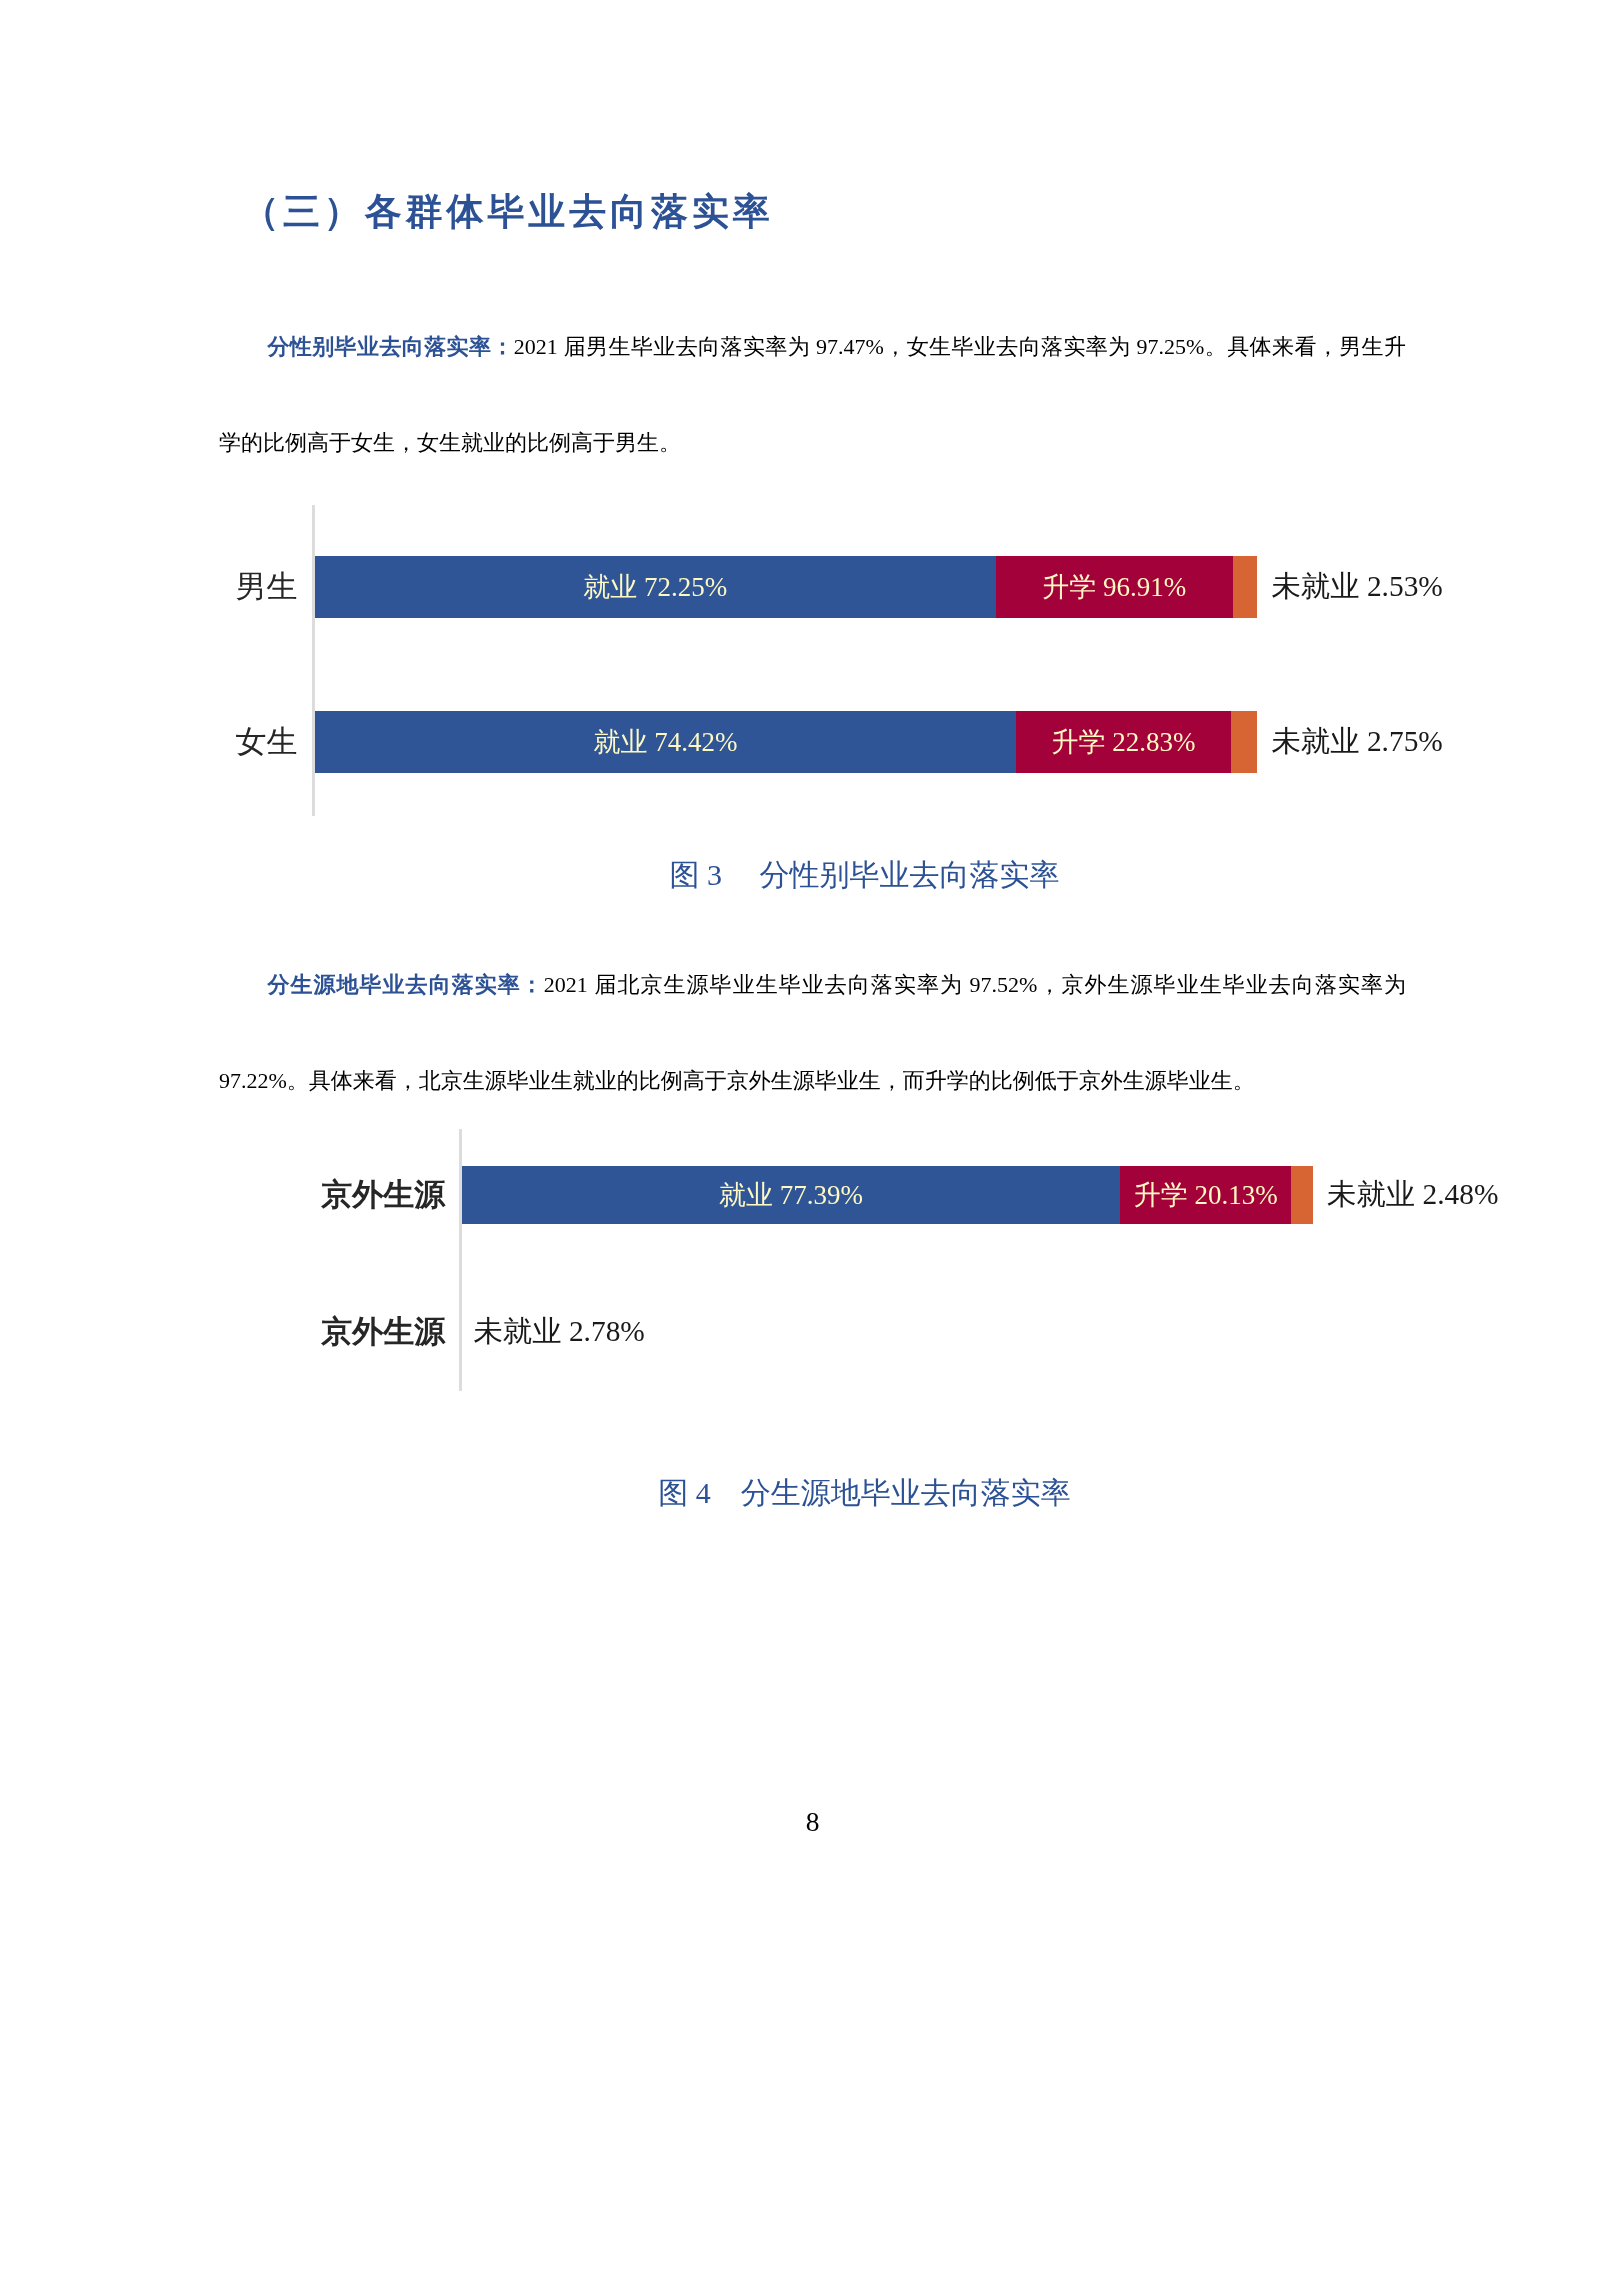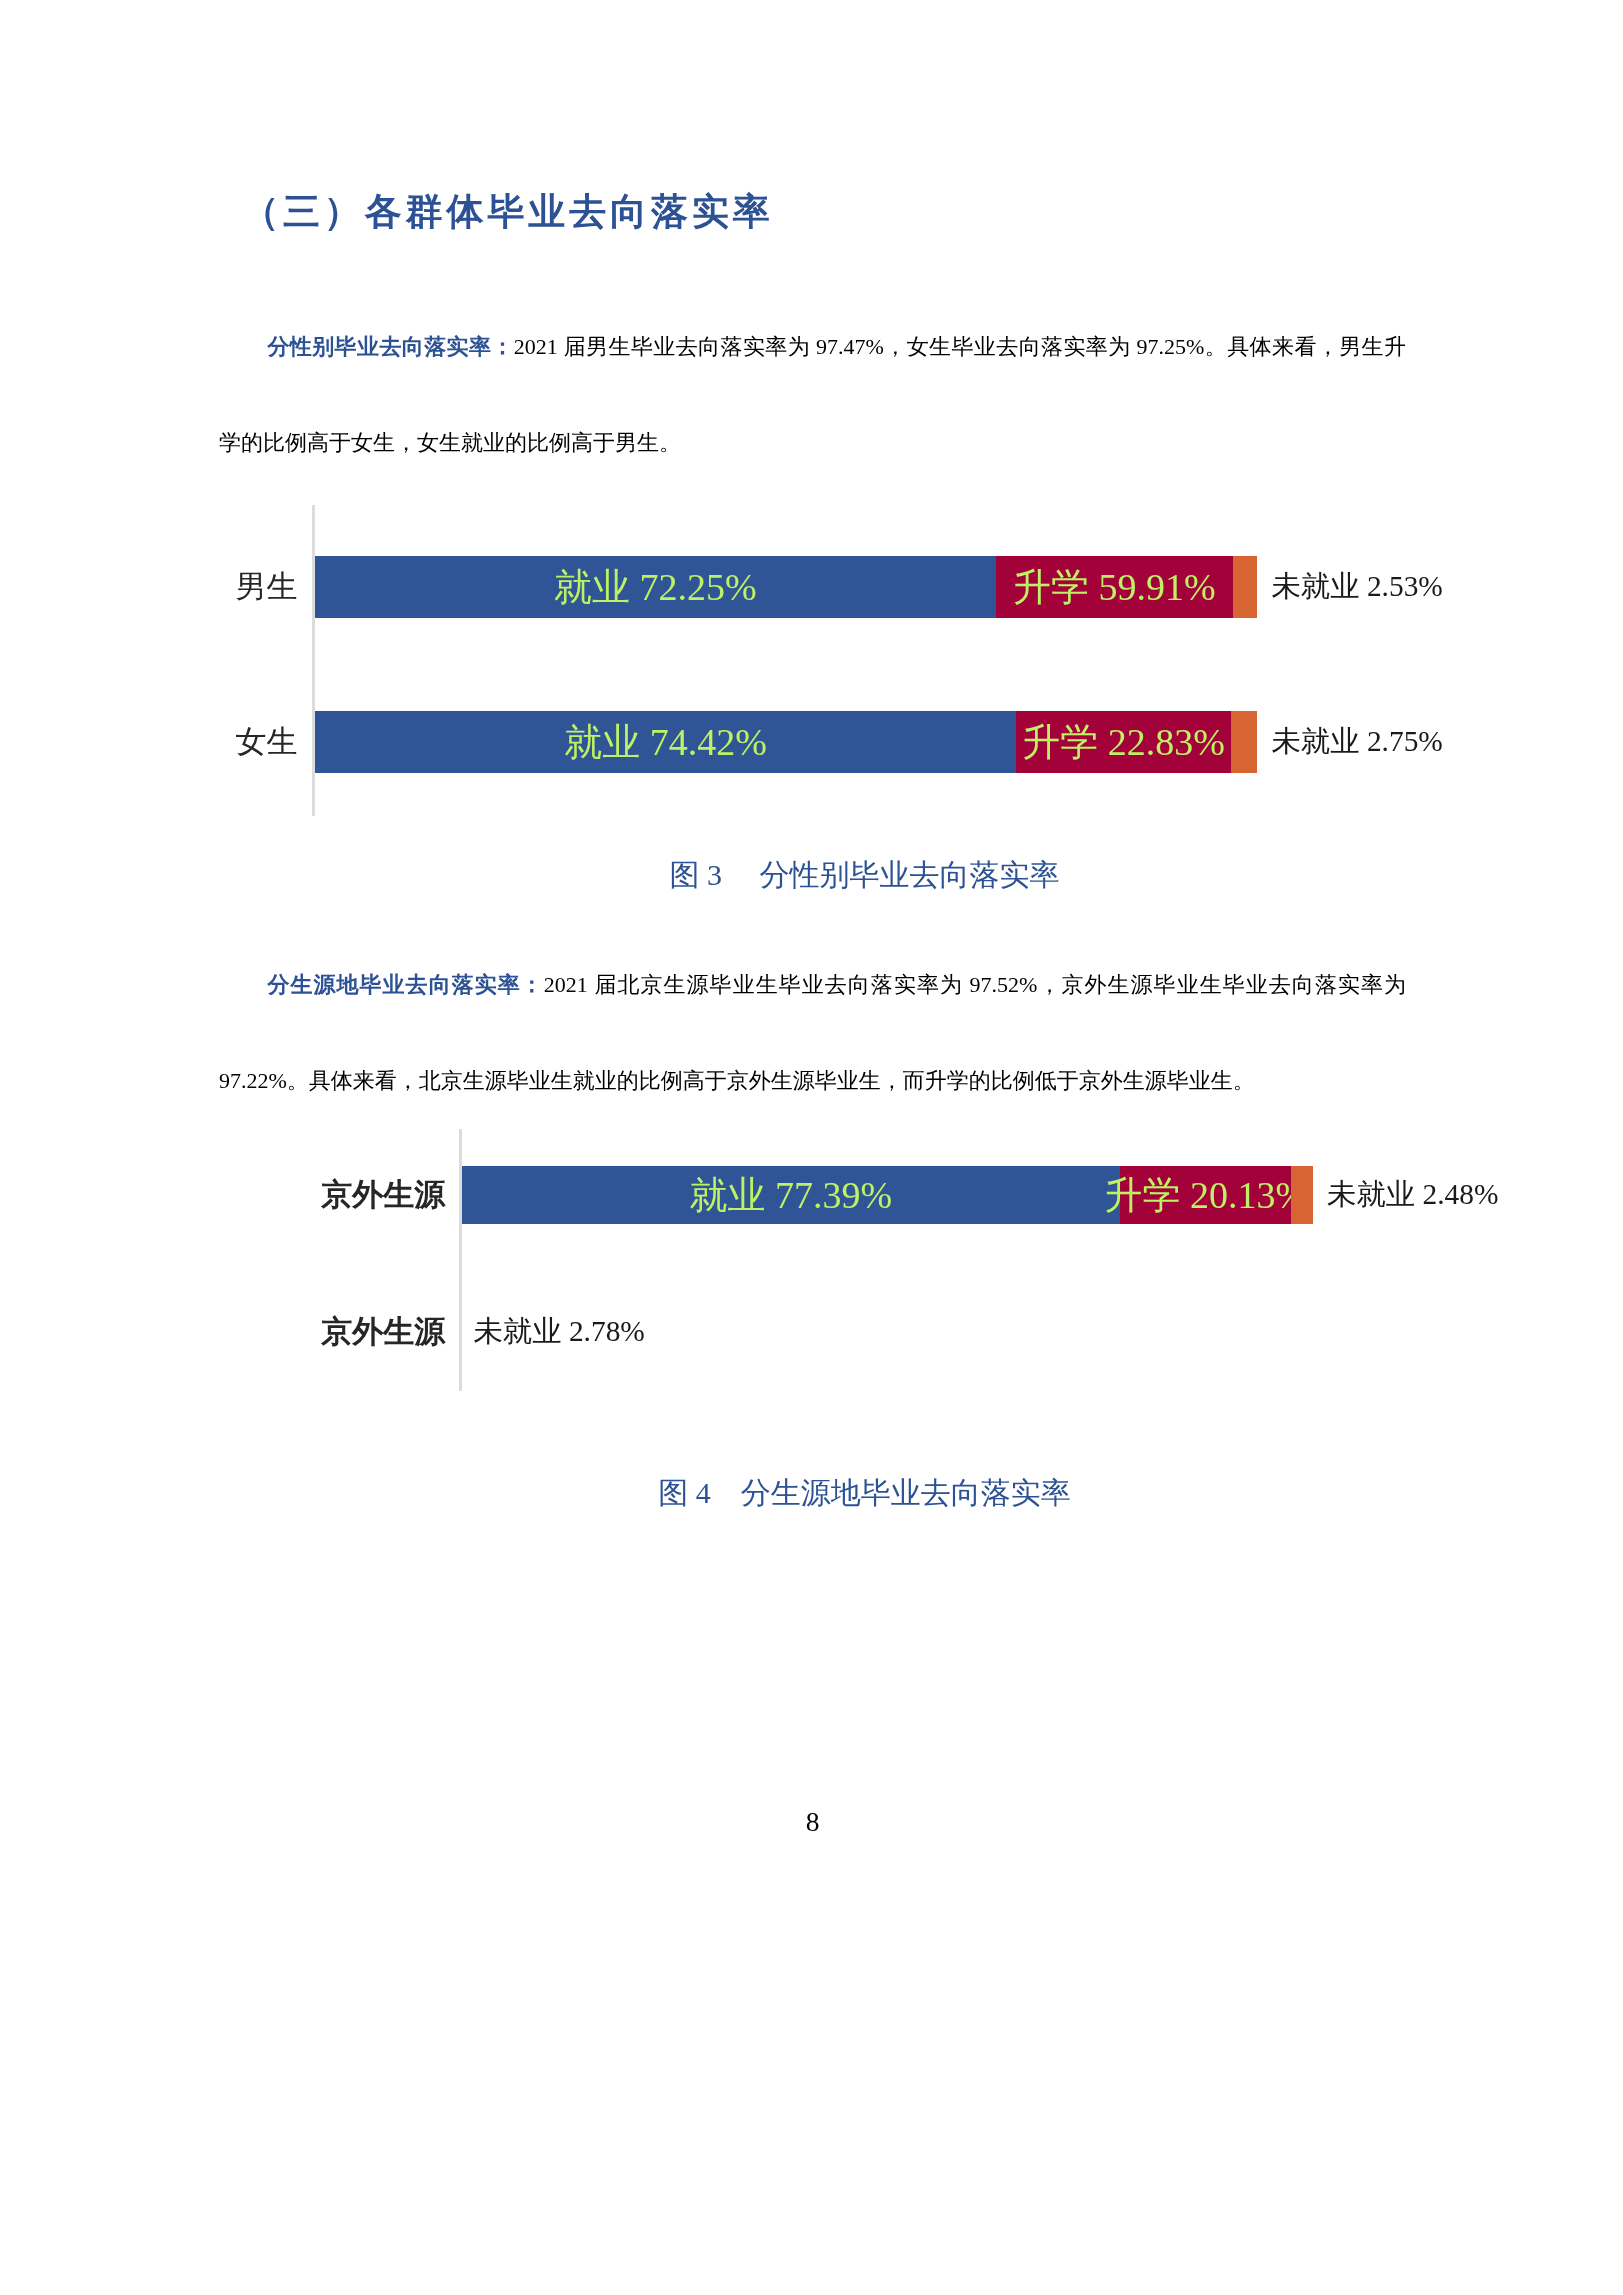--- a/index.html
+++ b/index.html
@@ -38,21 +38,21 @@
   .chart-2 .crow-2 { top: 174px; height: 58px; }
 
   .clabel { box-sizing: border-box; text-align: right; white-space: nowrap; color: #262626; }
   .chart-1 .clabel { width: 77px; padding-right: 23px; font-size: 31px; }
   .chart-2 .clabel { width: 178px; padding-right: 13.7px; font-size: 31px; font-weight: 600; }
 
   .cbar { display: flex; height: 100%; margin-left: 2.6px; }
   .chart-1 .cbar { width: 942px; }
   .chart-2 .cbar { width: 851px; }
   .seg { display: flex; align-items: center; justify-content: center; height: 100%; }
-  .seglabel { color: #bef264; font-size: 38px; white-space: nowrap; }
+  .seglabel { color: #fef9c3; font-size: 27px; white-space: nowrap; }
   .outlabel { margin-left: 14.4px; font-size: 29.4px; white-space: nowrap; color: #1a1a1a; }
 
   .fig-caption {
     position: relative; left: 52px;
     text-align: center; font-size: 30px; line-height: 39px;
     color: #2C5295;
   }
   .cap-3 { margin-top: 39px; }
   .cap-4 { margin-top: 82px; }
 
@@ -70,21 +70,21 @@
   <div class="chart chart-1">
     <div class="axis"></div>
 
     <div class="crow crow-1">
       <div class="clabel">男生</div>
       <div class="cbar">
         <div class="seg" style="width: 72.25%; background-color: rgb(47, 85, 150);">
             <span class="seglabel">就业 72.25%</span>
           </div>
         <div class="seg" style="width: 25.22%; background-color: rgb(162, 2, 57);">
-            <span class="seglabel">升学 59.91%</span>
+            <span class="seglabel">升学 96.91%</span>
           </div>
         <div class="seg" style="width: 2.53%; background-color: rgb(214, 101, 51);"></div>
       </div>
       <div class="outlabel">未就业 2.53%</div>
     </div>
 
     <div class="crow crow-2">
       <div class="clabel">女生</div>
       <div class="cbar">
         <div class="seg" style="width: 74.42%; background-color: rgb(47, 85, 150);">

